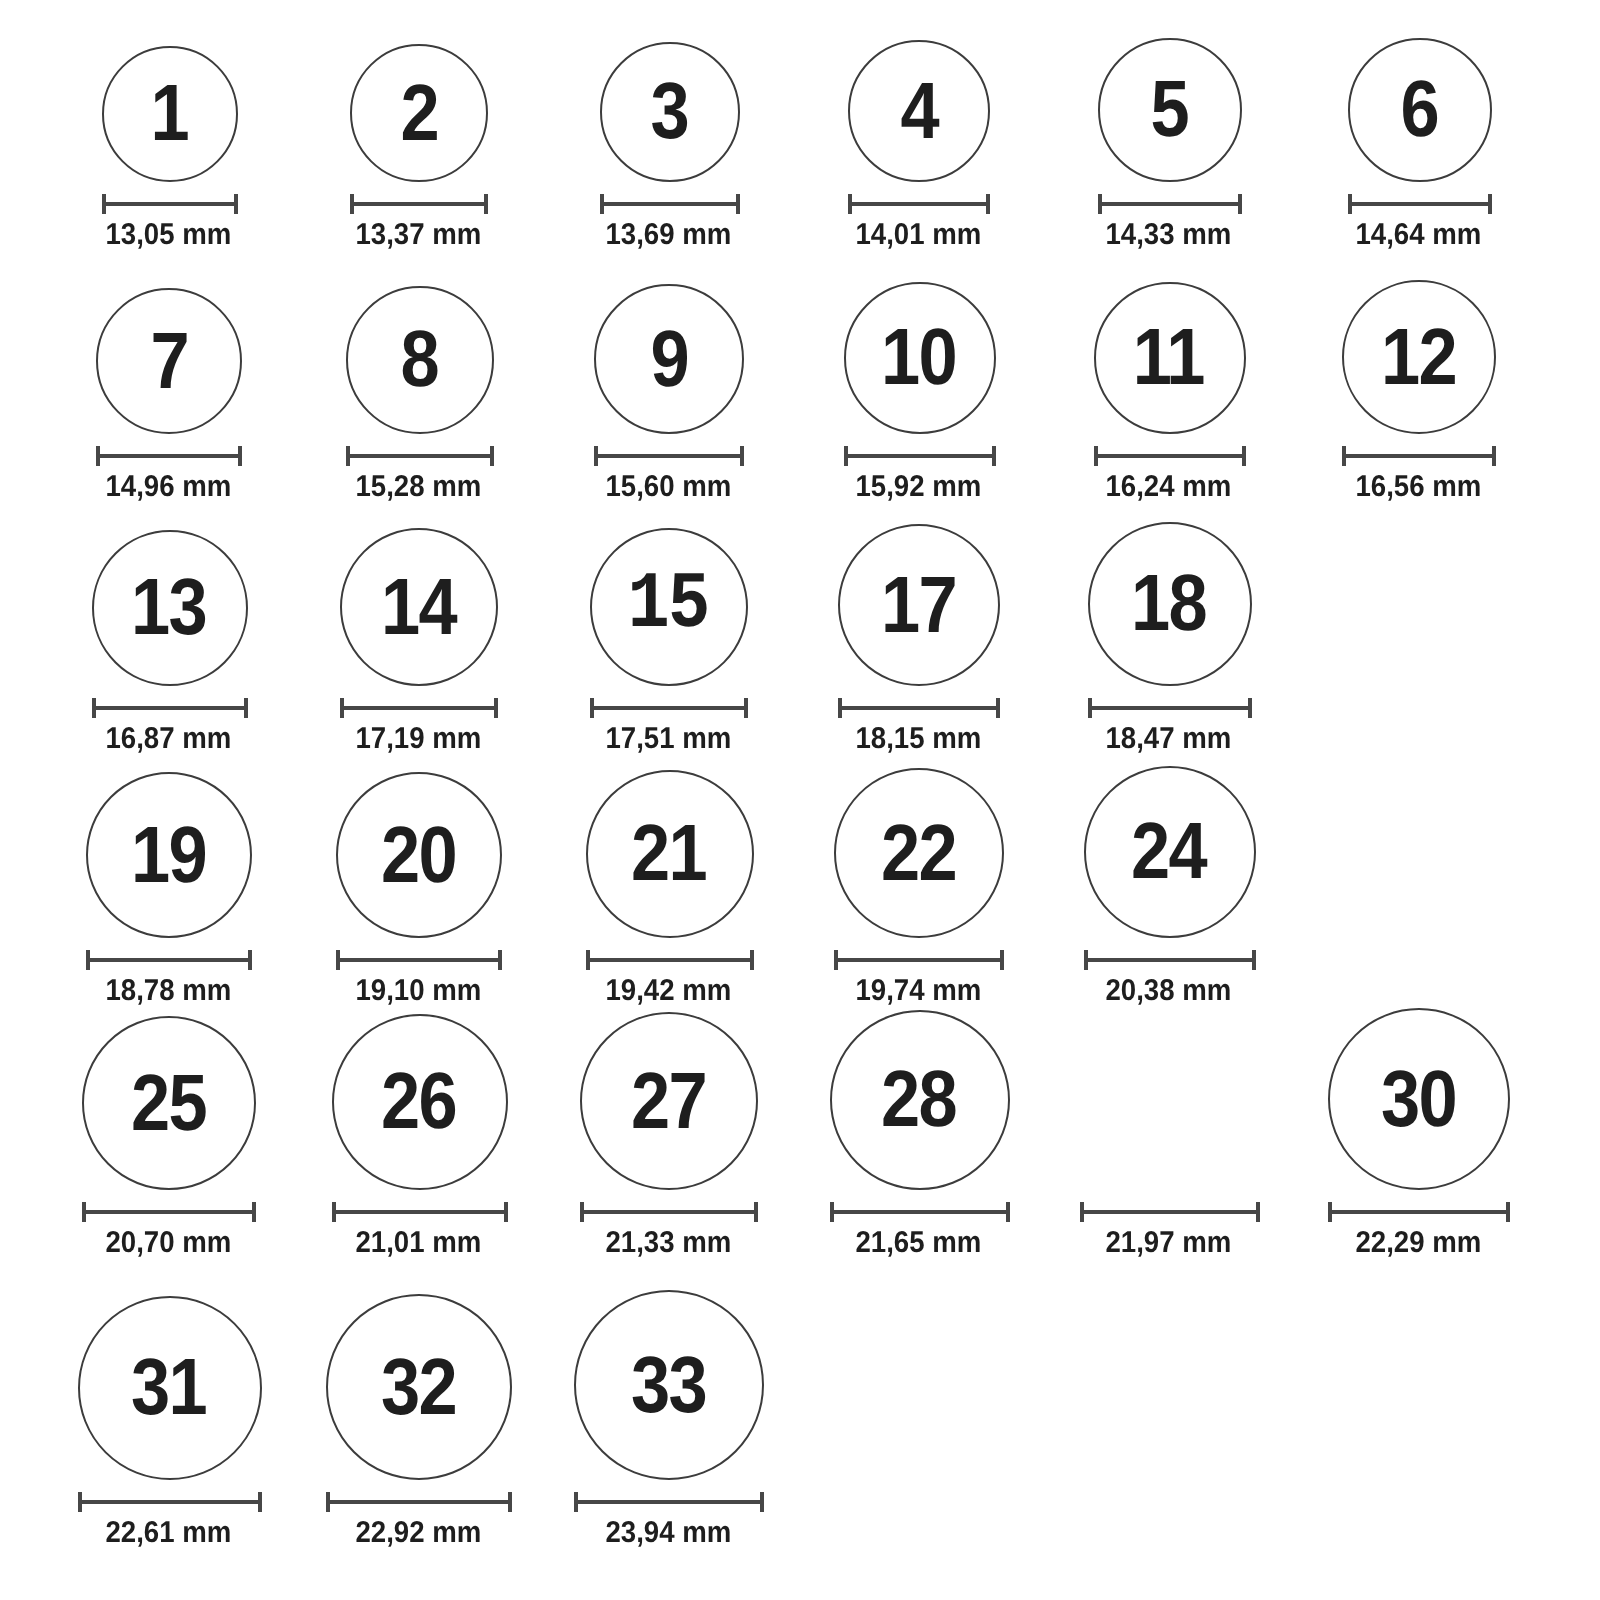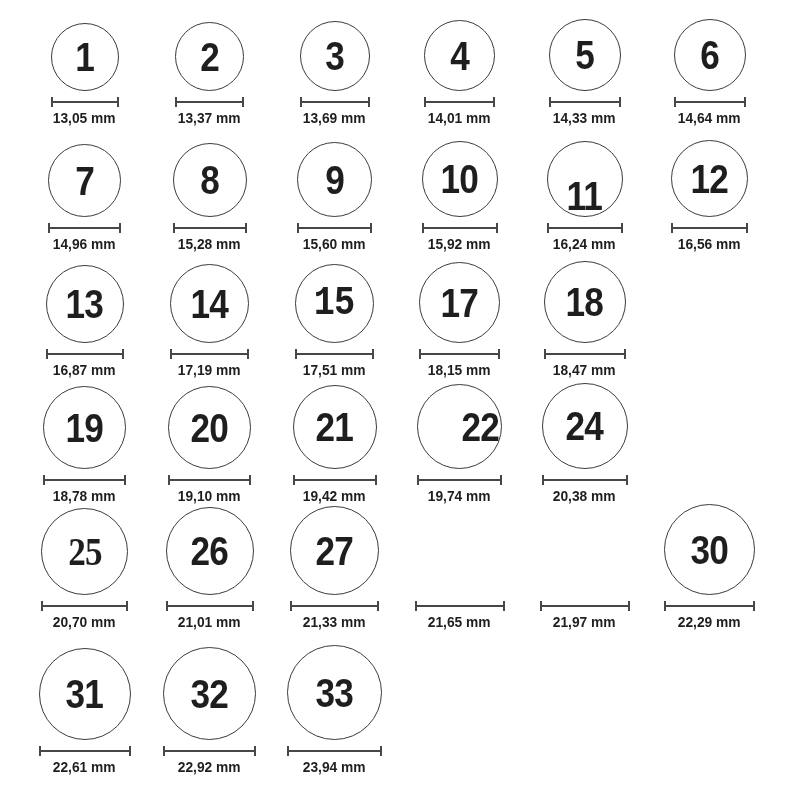--- a/index.html
+++ b/index.html
@@ -142,21 +142,21 @@
         <div class="label">15,60 mm</div>
       </div>
       <div class="cell">
         <div class="circle" style="width: 76px; height: 76px;">
           <span class="num">10</span>
         </div>
         <div class="measure" style="width: 76px;"></div>
         <div class="label">15,92 mm</div>
       </div>
       <div class="cell">
-        <div class="circle" style="width: 76px; height: 76px; align-items: flex-end;">
+        <div class="circle" style="width: 76px; height: 76px;">
           <span class="num">11</span>
         </div>
         <div class="measure" style="width: 76px;"></div>
         <div class="label">16,24 mm</div>
       </div>
       <div class="cell">
         <div class="circle" style="width: 77px; height: 77px;">
           <span class="num">12</span>
         </div>
         <div class="measure" style="width: 77px;"></div>
@@ -216,57 +216,60 @@
         <div class="label">19,10 mm</div>
       </div>
       <div class="cell">
         <div class="circle" style="width: 84px; height: 84px;">
           <span class="num">21</span>
         </div>
         <div class="measure" style="width: 84px;"></div>
         <div class="label">19,42 mm</div>
       </div>
       <div class="cell">
-        <div class="circle" style="width: 85px; height: 85px; justify-content: flex-end;">
+        <div class="circle" style="width: 85px; height: 85px;">
           <span class="num">22</span>
         </div>
         <div class="measure" style="width: 85px;"></div>
         <div class="label">19,74 mm</div>
       </div>
       <div class="cell">
         <div class="circle" style="width: 86px; height: 86px;">
           <span class="num">24</span>
         </div>
         <div class="measure" style="width: 86px;"></div>
         <div class="label">20,38 mm</div>
       </div>
     </div>
     <div class="row">
       <div class="cell">
-        <div class="circle" style="width: 87px; height: 87px; font-family: Liberation Serif, serif;">
+        <div class="circle" style="width: 87px; height: 87px;">
           <span class="num">25</span>
         </div>
         <div class="measure" style="width: 87px;"></div>
         <div class="label">20,70 mm</div>
       </div>
       <div class="cell">
         <div class="circle" style="width: 88px; height: 88px;">
           <span class="num">26</span>
         </div>
         <div class="measure" style="width: 88px;"></div>
         <div class="label">21,01 mm</div>
       </div>
       <div class="cell">
         <div class="circle" style="width: 89px; height: 89px; text-align: right;">
           <span class="num">27</span>
         </div>
         <div class="measure" style="width: 89px;"></div>
         <div class="label">21,33 mm</div>
       </div>
       <div class="cell">
+        <div class="circle" style="width: 90px; height: 90px;">
+          <span class="num">28</span>
+        </div>
         <div class="measure" style="width: 90px;"></div>
         <div class="label">21,65 mm</div>
       </div>
       <div class="cell">
         <div class="measure" style="width: 90px;"></div>
         <div class="label">21,97 mm</div>
       </div>
       <div class="cell">
         <div class="circle" style="width: 91px; height: 91px; align-items: center;">
           <span class="num">30</span>

